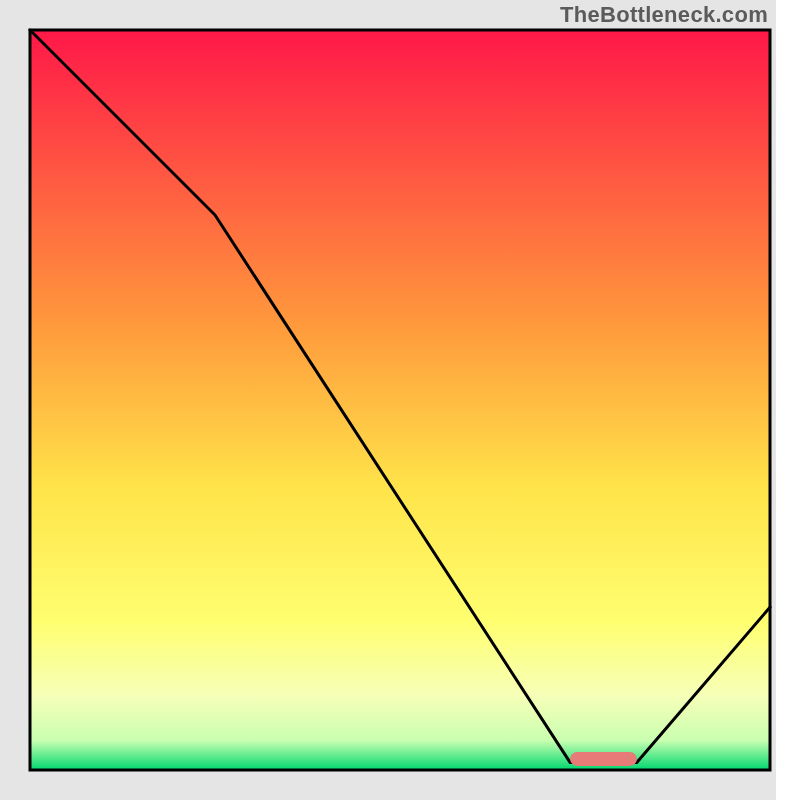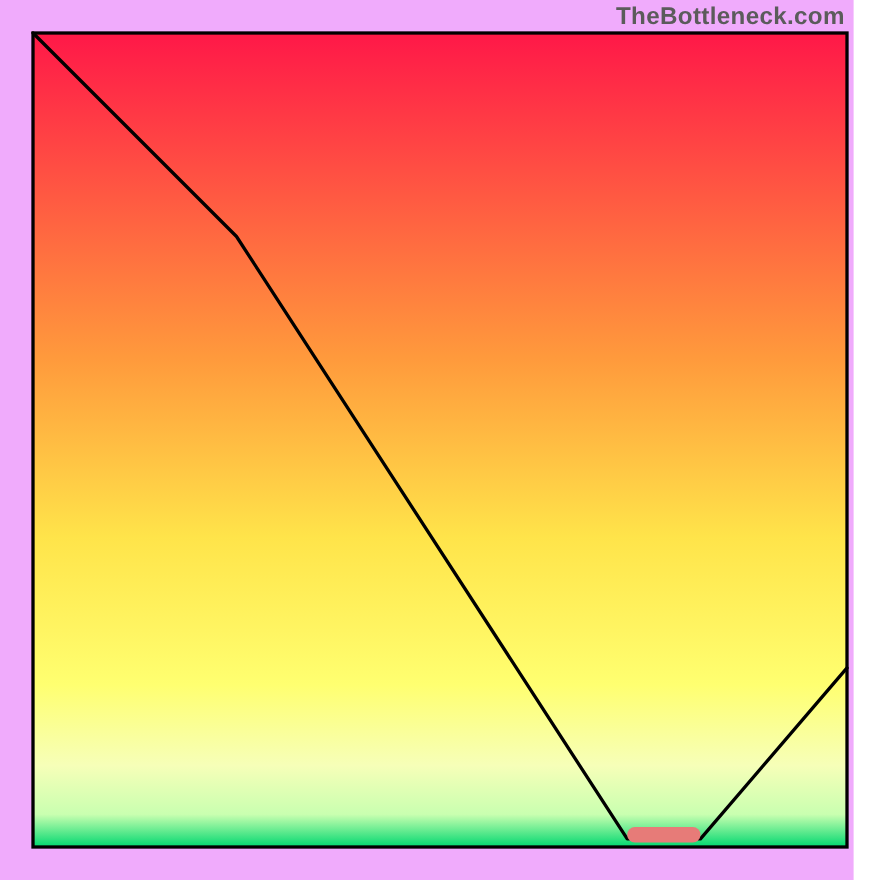--- a/index.html
+++ b/index.html
@@ -8,21 +8,21 @@
     width: 800px;
     height: 800px;
     background: #ffffff;
     font-family: Arial, Helvetica, sans-serif;
     overflow: hidden;
   }
   .frame {
     position: relative;
     width: 776px;
     height: 800px;
-    background: #f0abfc;
+    background: #e5e5e5;
     text-align: right;
   }
   .watermark {
     position: absolute;
     top: 2px;
     right: 8px;
     color: #5b5b5b;
     font-size: 22px;
     font-weight: 600;
     letter-spacing: 0.3px;

